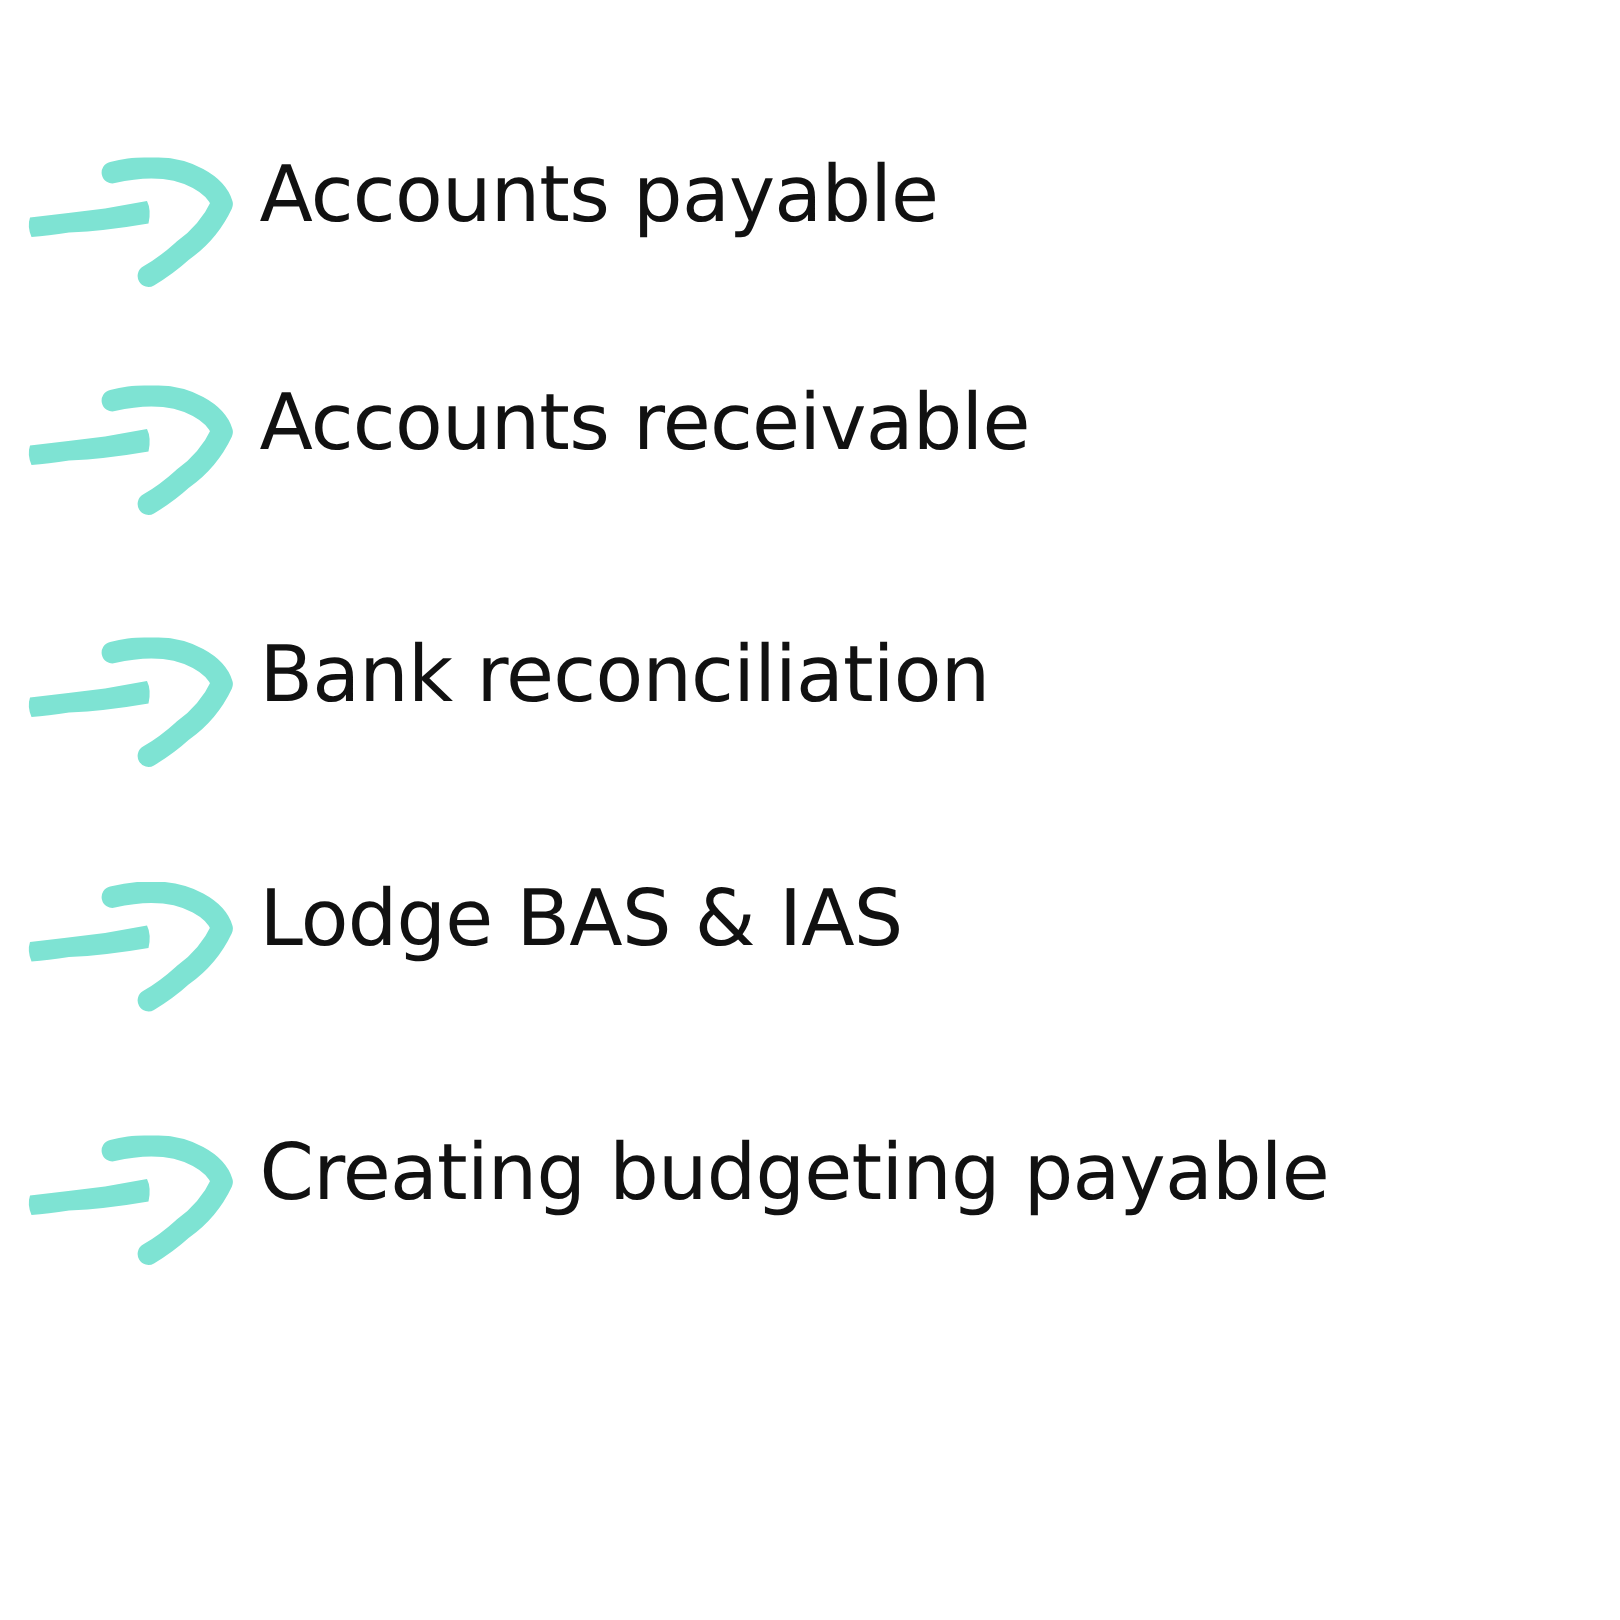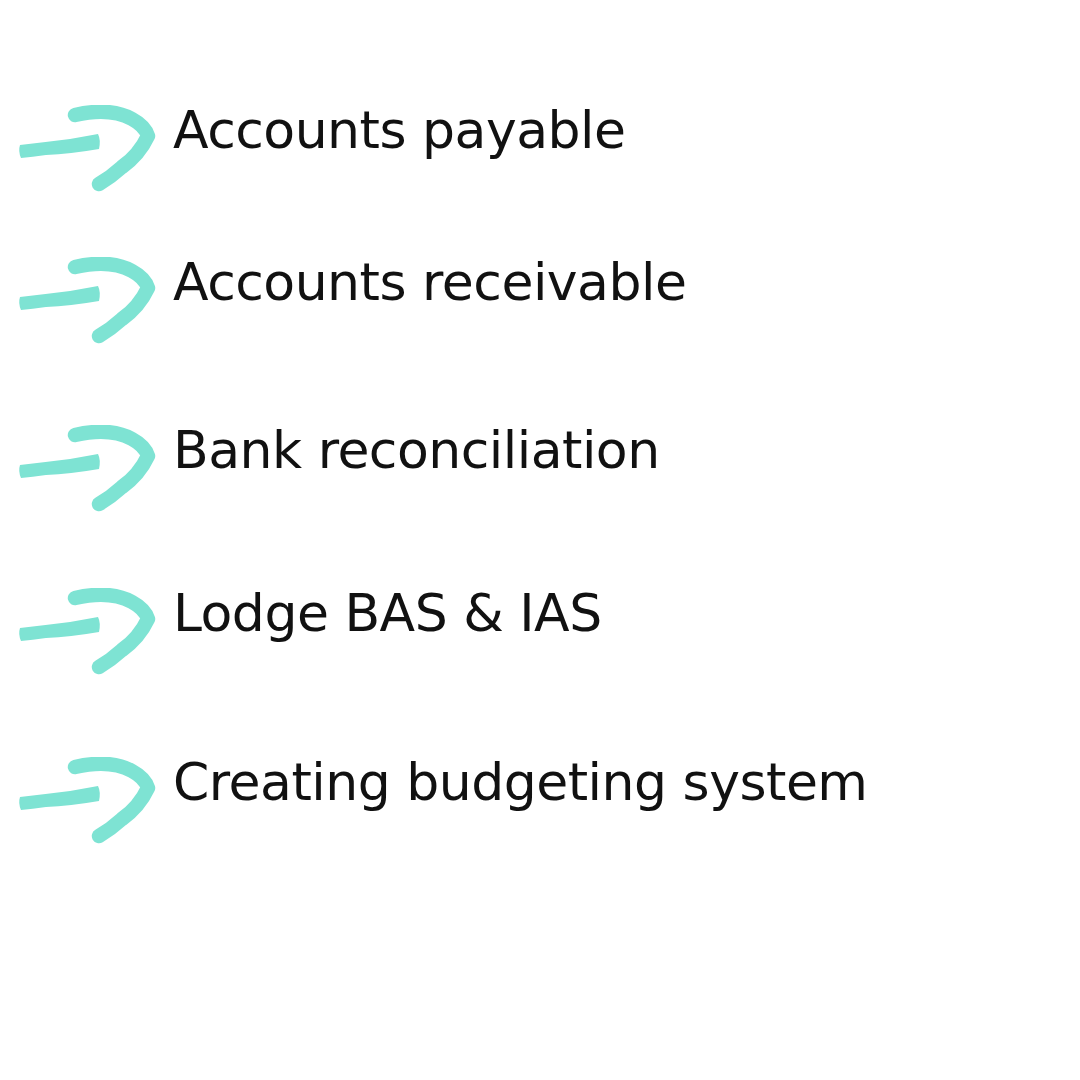--- a/index.html
+++ b/index.html
@@ -96,16 +96,16 @@
       <path class="head" d="M57,10 Q92,2 114,14 Q127,21 130,31 Q121,50 104,62 Q93,72 81,79"></path>
     </svg>
     <div class="label">Lodge BAS &amp; IAS</div>
   </div>
 
   <div class="row">
     <svg class="arrow" viewBox="0 0 140 88" aria-hidden="true">
       <path class="shaft" d="M2,40 Q28,37 52,34 L80,29 Q83,35 81,44 Q52,49 28,50 Q14,52 3,53 Q0,46 2,40 Z"></path>
       <path class="head" d="M57,10 Q92,2 114,14 Q127,21 130,31 Q121,50 104,62 Q93,72 81,79"></path>
     </svg>
-    <div class="label">Creating budgeting system</div>
+    <div class="label">Creating budgeting payable</div>
   </div>
 
 </div>
 
 </body></html>

